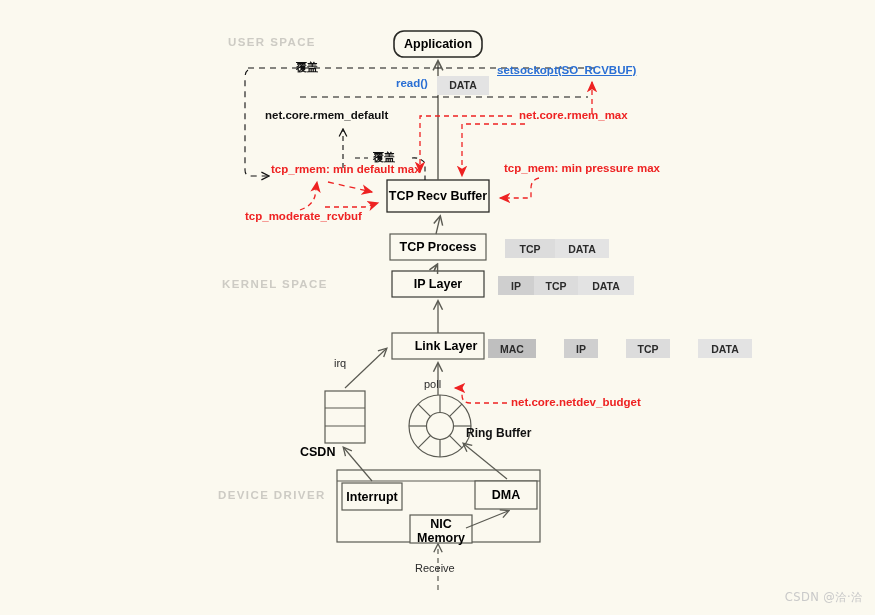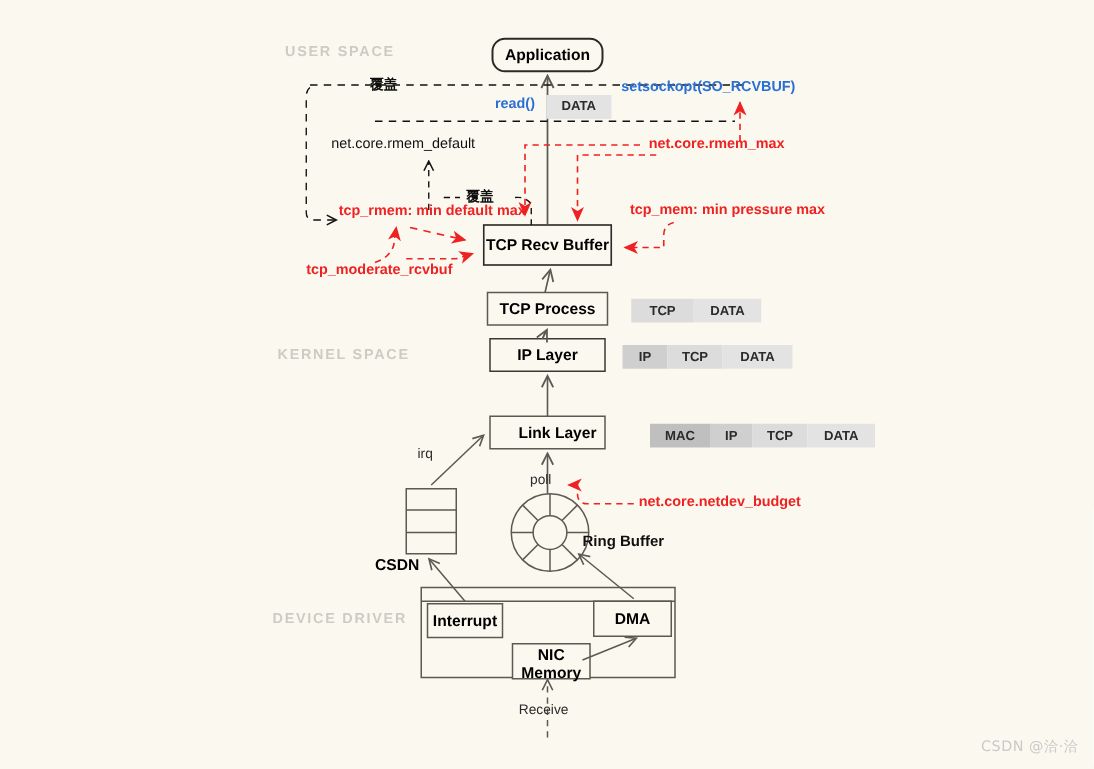--- a/index.html
+++ b/index.html
@@ -33,21 +33,21 @@
   }
   .node-label {
     font-size: 12.5px;
     font-weight: bold;
     color: #000000;
     text-align: center;
   }
   .node-label.two-line { line-height: 1.12; }
   .annot-black {
     font-size: 11.5px;
-    font-weight: normal;
+    font-weight: bold;
     color: #101010;
   }
   .annot-red {
     font-size: 11.5px;
     font-weight: bold;
     color: #ee2222;
   }
   .annot-blue {
     font-size: 11.5px;
     font-weight: bold;
@@ -212,21 +212,21 @@
   <div class="lbl ring-label" style="left:466px; top:427px;">Ring Buffer</div>
   <div class="lbl node-label" style="left:342px; top:490px; width:60px;">Interrupt</div>
   <div class="lbl node-label" style="left:475px; top:488px; width:62px;">DMA</div>
   <div class="lbl node-label two-line" style="left:410px; top:517px; width:62px;">
     <span>NIC</span><br>
     <span>Memory</span>
   </div>
 
   <div class="lbl annot-blue" style="left:396px; top:77px;">read()</div>
   <div class="lbl pkt-cell" style="left:437px; top:76px; width:52px; height:19px; background:#e3e3e3;">DATA</div>
-  <div class="lbl annot-blue" style="left:497px; top:64px;">setsockopt(SO_RCVBUF)</div>
+  <div class="lbl annot-blue" style="left:497px; top:64px;text-decoration:underline;">setsockopt(SO_RCVBUF)</div>
 
   <div class="lbl annot-black" style="left:265px; top:109px;">net.core.rmem_default</div>
   <div class="lbl annot-red" style="left:519px; top:109px;">net.core.rmem_max</div>
   <div class="lbl annot-red" style="left:271px; top:163px;">tcp_rmem: min default max</div>
   <div class="lbl annot-red" style="left:504px; top:162px;">tcp_mem: min pressure max</div>
   <div class="lbl annot-red" style="left:245px; top:210px;">tcp_moderate_rcvbuf</div>
   <div class="lbl annot-red" style="left:511px; top:396px;">net.core.netdev_budget</div>
 
   <div class="lbl cjk" style="left:296px; top:62px;">覆盖</div>
   <div class="lbl cjk" style="left:373px; top:152px;">覆盖</div>
@@ -239,21 +239,21 @@
     <div class="pkt-cell" style="position:relative; width:50px; height:19px; background:#dcdcdc;">TCP</div>
     <div class="pkt-cell" style="position:relative; width:54px; height:19px; background:#e3e3e3;">DATA</div>
   </div>
 
   <div style="position:absolute; left:498px; top:276px; display:flex;">
     <div class="pkt-cell" style="position:relative; width:36px; height:19px; background:#cfcfcf;">IP</div>
     <div class="pkt-cell" style="position:relative; width:44px; height:19px; background:#dcdcdc;">TCP</div>
     <div class="pkt-cell" style="position:relative; width:56px; height:19px; background:#e3e3e3;">DATA</div>
   </div>
 
-  <div style="position:absolute; left:520px; top:339px; display:flex;">
+  <div style="position:absolute; left:488px; top:339px; display:flex;gap:28px;">
     <div class="pkt-cell" style="position:relative; width:48px; height:19px; background:#bfbfbf;">MAC</div>
     <div class="pkt-cell" style="position:relative; width:34px; height:19px; background:#cfcfcf;">IP</div>
     <div class="pkt-cell" style="position:relative; width:44px; height:19px; background:#dcdcdc;">TCP</div>
     <div class="pkt-cell" style="position:relative; width:54px; height:19px; background:#e3e3e3;">DATA</div>
   </div>
 
   <div class="watermark">CSDN @洽·洽</div>
 </div>
 
 </body></html>

